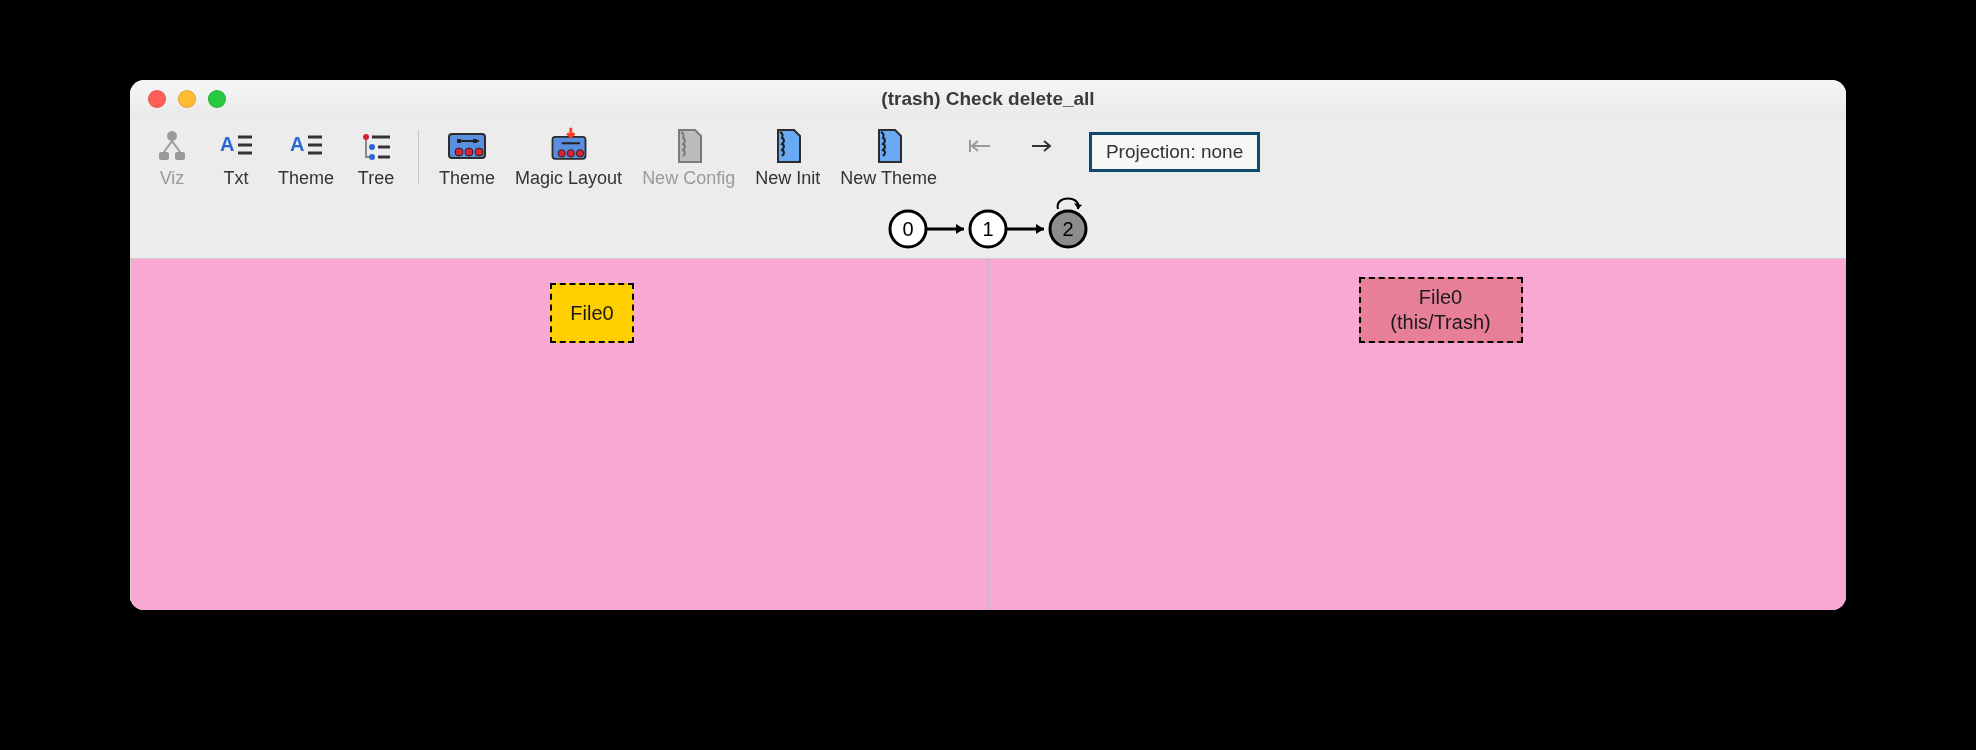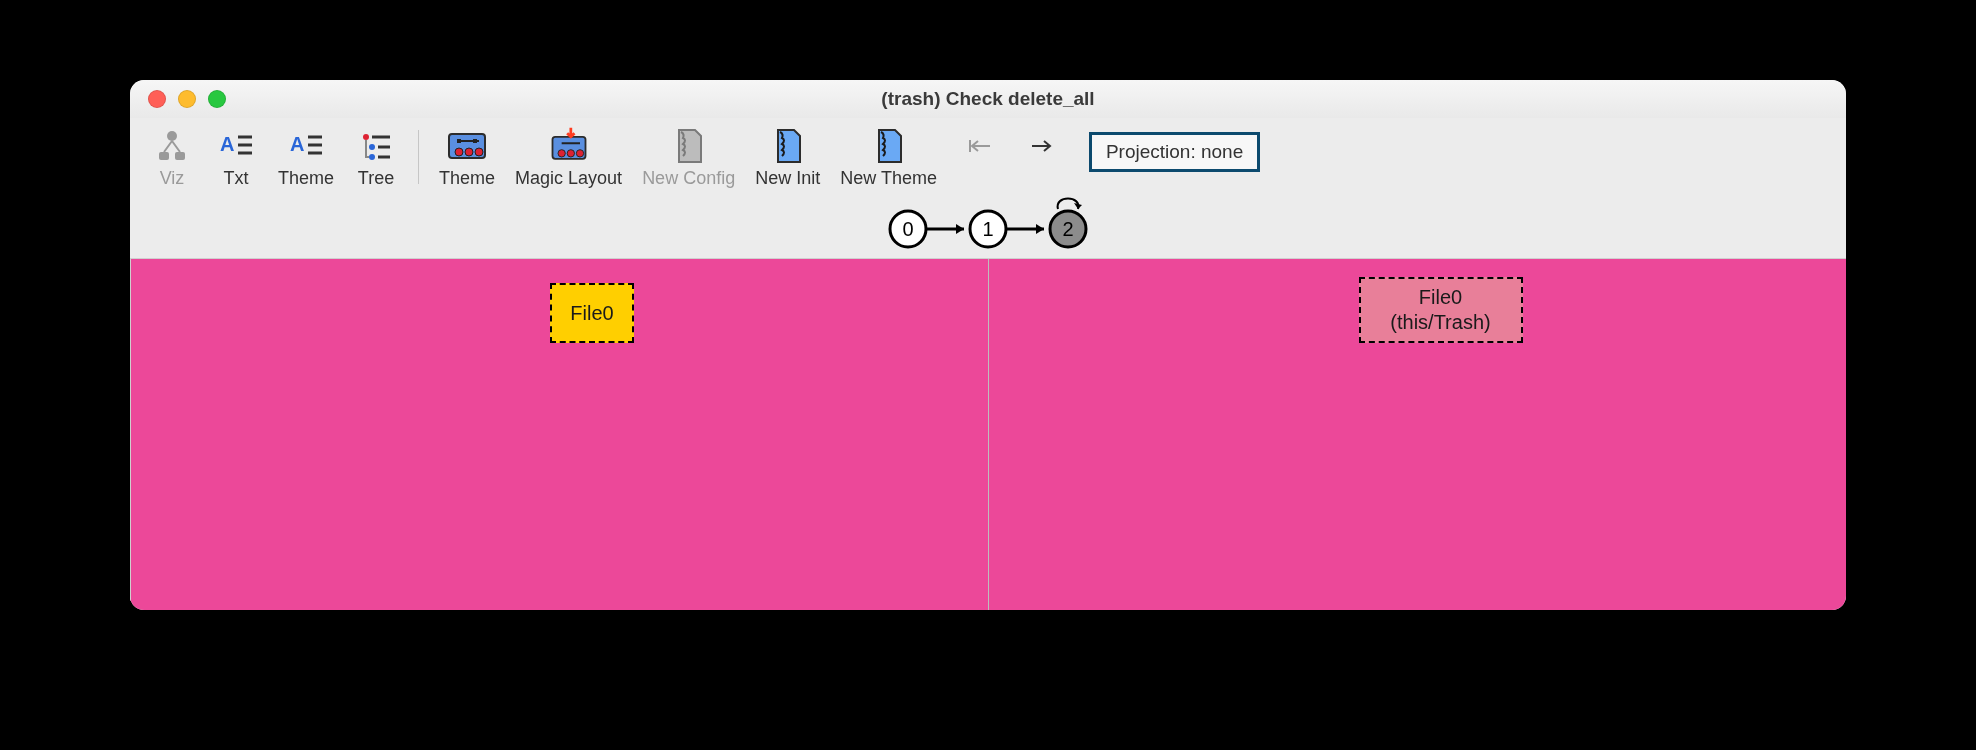--- a/index.html
+++ b/index.html
@@ -99,21 +99,21 @@
     background:#ececec;
     position: relative;
   }
   .trace-svg { overflow:visible; }
 
   .canvas {
     position:absolute;
     left:0; right:0;
     top:178px;
     bottom:0;
-    background:#ec4899;
+    background:#f9a8d4;
     border-top:1px solid #cfcfcf;
     display:flex;
   }
   .pane {
     flex:1;
     position:relative;
   }
   .pane + .pane {
     border-left:1px solid #bdbdbd;
   }

